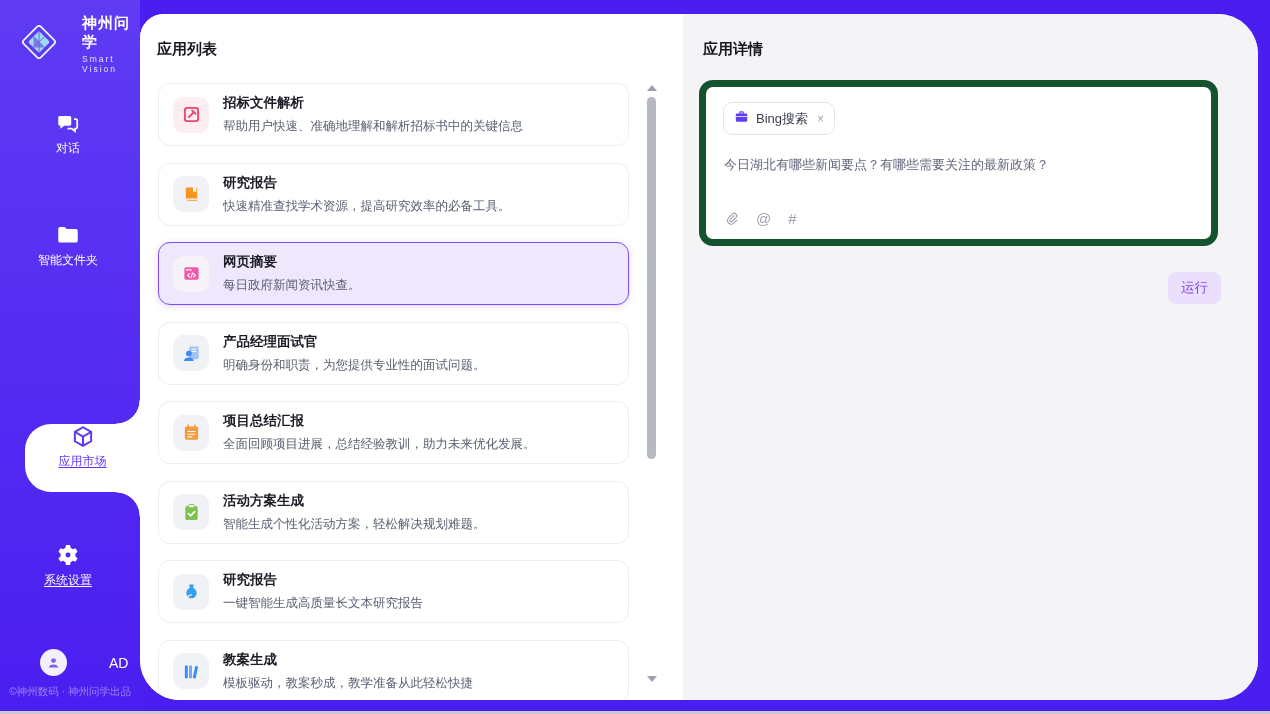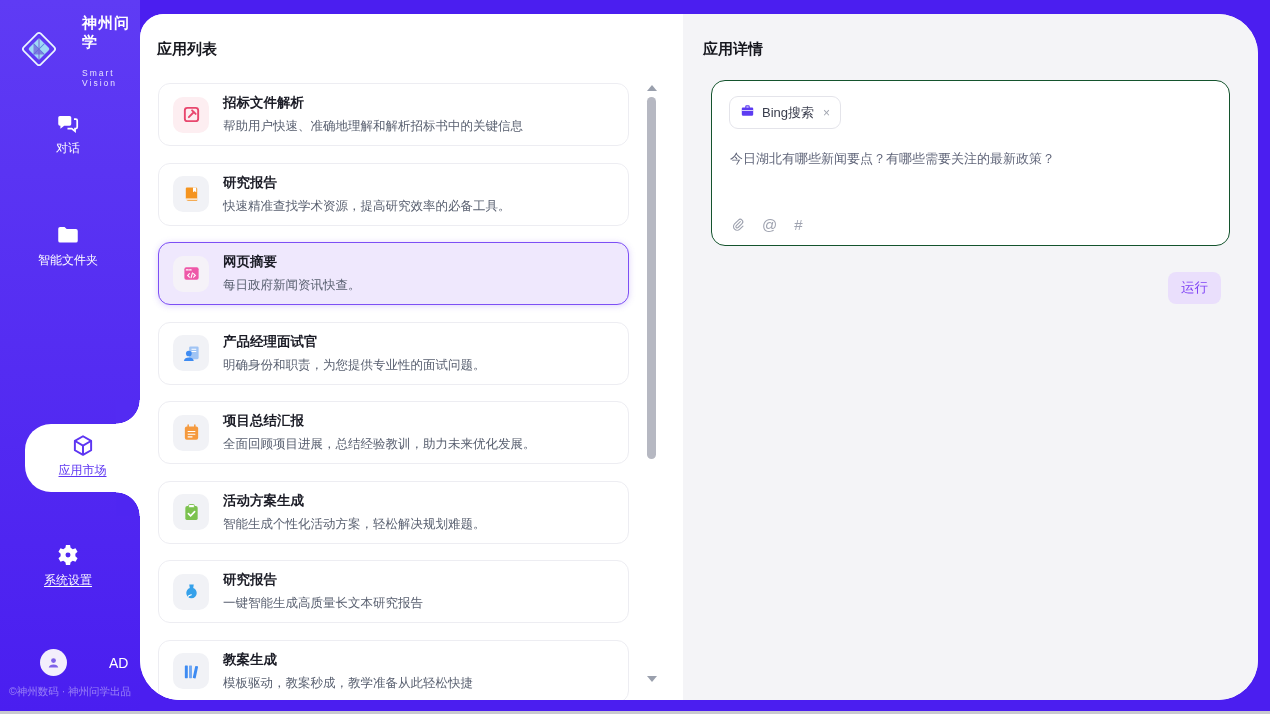--- a/index.html
+++ b/index.html
@@ -4,27 +4,27 @@
 <style>
   * { margin:0; padding:0; box-sizing:border-box; }
   html,body { width:1270px; height:714px; overflow:hidden; }
   body { font-family:"Liberation Sans","DejaVu Sans",sans-serif; background:#4b1ef0; position:relative; }
 
   
   .sidebar { position:absolute; left:0; top:0; width:140px; height:714px;
              background:linear-gradient(180deg,#5f3bf4 0%,#4a1ef0 100%); z-index:1; }
   .logo { position:absolute; left:20px; top:14px; display:flex; align-items:center; gap:24px; }
   .logo-text .cn { color:#fff; font-size:15px; font-weight:700; letter-spacing:1px; }
-  .logo-text .en { color:#e7e2ff; font-size:8.5px; letter-spacing:2px; margin-top:16px; }
+  .logo-text .en { color:#e7e2ff; font-size:8.5px; letter-spacing:2px; margin-top:2px; }
   .nav-item { position:absolute; left:0; width:136px; text-align:center; color:#fff; cursor:pointer; }
   .nav-item svg { width:26px; height:26px; display:block; margin:0 auto 4px; }
   .nav-label { font-size:12px; color:#fff; }
   .nav-label.u { text-decoration:underline; text-underline-offset:2px; }
   .nav-active { position:absolute; left:25px; right:0; top:424px; height:68px; background:#fff;
-                border-radius:26px 0 0 26px; text-align:center; padding-top:9px; cursor:pointer; }
+                border-radius:26px 0 0 26px; text-align:center; cursor:pointer; }
   .nav-active svg { width:26px; height:26px; display:block; margin:0 auto 3px; }
   .nav-active .nav-label { color:#5d35f2; }
   .fillet { position:absolute; right:0; width:24px; height:24px; }
   .fillet.top { top:400px; background:radial-gradient(circle at 0 0, #532bf2 0 23.2px, #ffffff 23.8px); }
   .fillet.bot { top:492px; background:radial-gradient(circle at 0 100%, #4f26f1 0 23.2px, #ffffff 23.8px); }
   .user-row { position:absolute; left:40px; top:649px; display:flex; align-items:center; gap:14px; }
   .avatar { width:27px; height:27px; border-radius:50%; background:#f3effc; display:flex; align-items:center; justify-content:center; }
   .avatar svg { width:17px; height:17px; }
   .user-name { color:#fff; font-size:14px;margin-left:28px; }
   .copyright { position:absolute; left:9px; top:685px; font-size:10.5px; color:rgba(255,255,255,0.42); white-space:nowrap; }
@@ -49,22 +49,22 @@
   .card-desc { font-size:12.5px; color:#596070; margin-top:6px; }
   .scrollbar { position:absolute; left:506px; top:69px; bottom:14px; width:12px; }
   .scroll-arrow { width:0; height:0; border-left:5px solid transparent; border-right:5px solid transparent; margin:2px auto; }
   .scroll-arrow.up { border-bottom:6px solid #9aa0ad; }
   .scroll-arrow.down { border-top:6px solid #9aa0ad; position:absolute; bottom:2px; left:1px; }
   .scroll-thumb { position:absolute; top:14px; left:1px; width:9px; height:362px; border-radius:5px; background:#b6b8c2; }
 
   
   .detail-pane { flex:1; background:#f4f4f7; position:relative; }
   .detail-pane .pane-title { left:20px; top:26px; }
-  .detail-card { position:absolute; left:28px; top:66px; width:519px; height:166px;
-                 background:#fff; border:1px solid #14532d; border-radius:14px; }
+  .detail-card { position:absolute; left:16px; top:66px; width:519px; height:166px;
+                 background:#fff; border:7px solid #14532d; border-radius:14px; }
   .chip { position:absolute; left:17px; top:15px; display:inline-flex; align-items:center; gap:7px;
           padding:6px 10px; border:1px solid #e4e4ea; border-radius:9px; background:#fff; cursor:pointer; }
   .chip svg { width:15px; height:15px; }
   .chip-label { font-size:13px; color:#383c4c; }
   .chip-close { font-size:12px; color:#a0a4af; margin-left:2px; cursor:pointer; }
   .prompt { position:absolute; left:18px; top:68px; right:18px; font-size:13px; color:#61667a; line-height:1.5; }
   .tool-row { position:absolute; left:18px; bottom:13px; display:flex; align-items:center; gap:17px; color:#9fa3b0; }
   .tool-row .t-icon { font-size:15px; cursor:pointer; line-height:1; }
   .tool-row svg { width:15px; height:15px; display:block; cursor:pointer; }
   .run-btn { position:absolute; right:37px; top:258px; padding:7px 13px; background:#eadffc;

